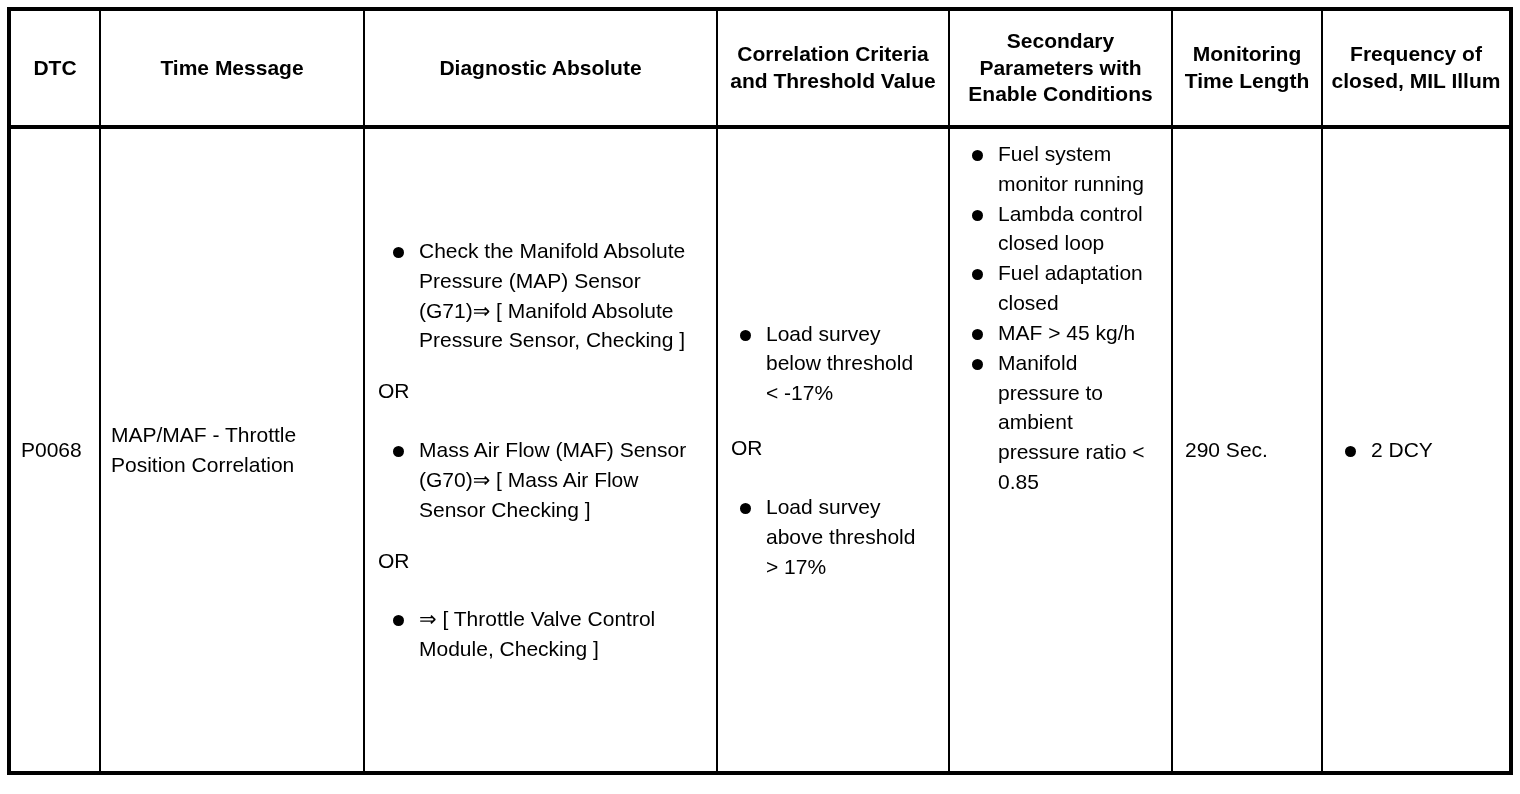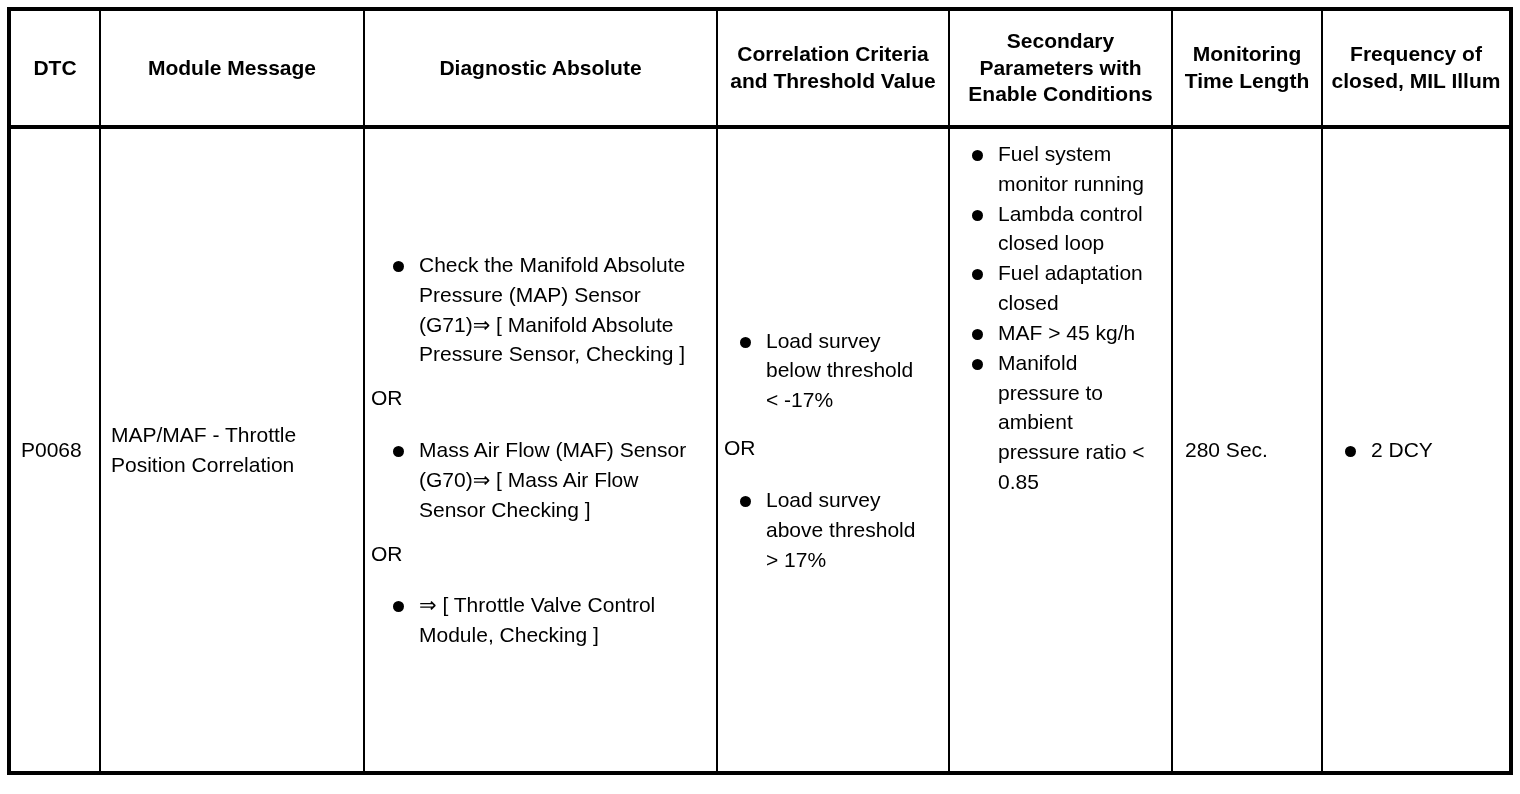--- a/index.html
+++ b/index.html
@@ -117,21 +117,21 @@
     left: 4px;
     top: 0.52em;
     width: 11px;
     height: 11px;
     border-radius: 50%;
     background: #000;
   }
   ul.blist.tight > li { margin-left: 12px; }
 
   .or-text {
-    margin: 0;
+    margin: 7px;
     padding: 0;
     text-align: left;
   }
 
   .gap-sm { height: 14px; }
   .gap-md { height: 18px; }
   .gap-lg { height: 22px; }
 
   .secparam-list > li { margin-bottom: 26px; }
   .secparam-list > li:last-child { margin-bottom: 8px; }
@@ -148,21 +148,21 @@
       <col class="col-diag">
       <col class="col-malf">
       <col class="col-secparam">
       <col class="col-montime">
       <col class="col-freq">
     </colgroup>
 
     <thead>
       <tr>
         <th>DTC</th>
-        <th>Module Message</th>
+        <th>Time Message</th>
         <th>Diagnostic Absolute</th>
         <th>Correlation Criteria and Threshold Value</th>
         <th>Secondary Parameters with Enable Conditions</th>
         <th>Monitoring Time Length</th>
         <th>Frequency of closed, MIL Illum</th>
       </tr>
     </thead>
 
     <tbody>
       <tr>
@@ -204,21 +204,21 @@
         <td class="cell-secparam">
           <ul class="blist tight secparam-list">
             <li>Fuel system monitor running</li>
             <li>Lambda control closed loop</li>
             <li>Fuel adaptation closed</li>
             <li>MAF &gt; 45 kg/h</li>
             <li>Manifold pressure to ambient pressure ratio &lt; 0.85</li>
           </ul>
         </td>
 
-        <td class="cell-montime">280 Sec.</td>
+        <td class="cell-montime">290 Sec.</td>
 
         <td class="cell-freq">
           <ul class="blist tight">
             <li>2 DCY</li>
           </ul>
         </td>
 
       </tr>
     </tbody>
   </table>

